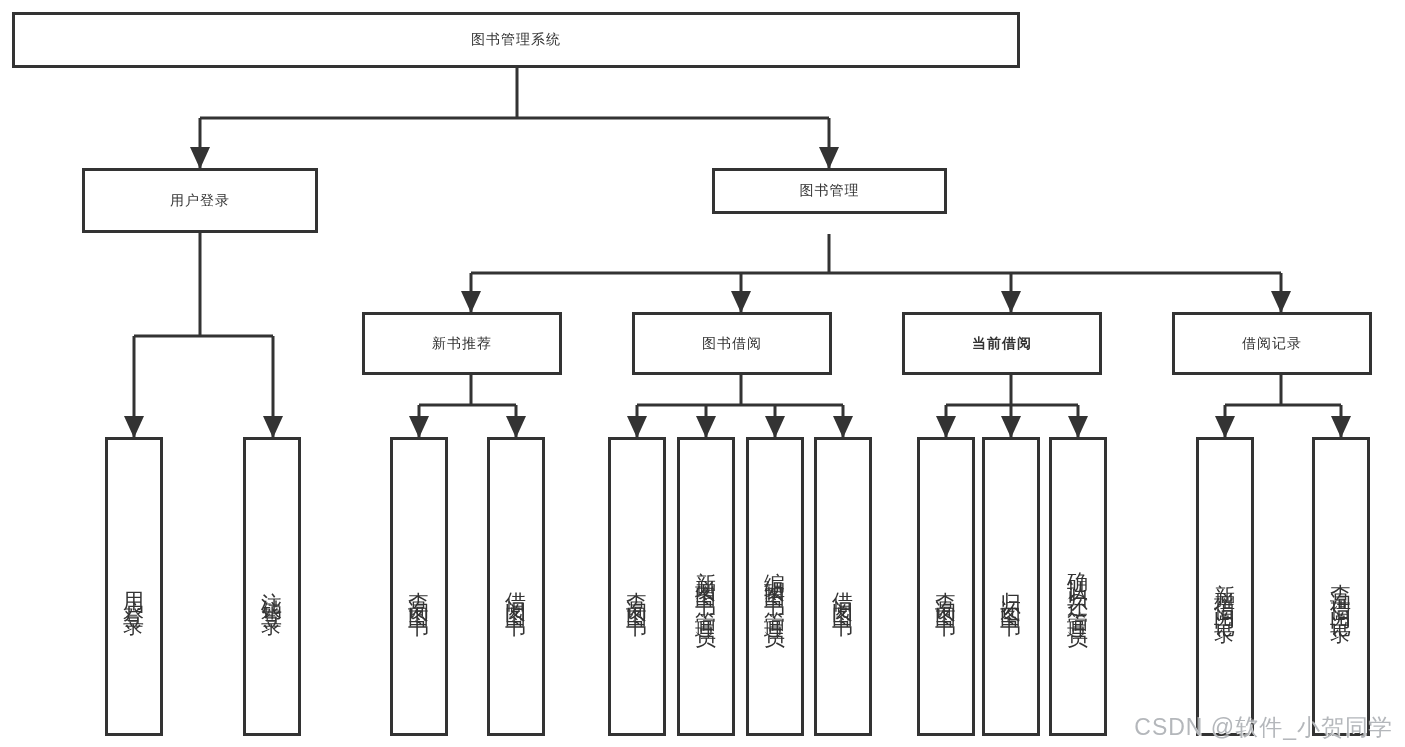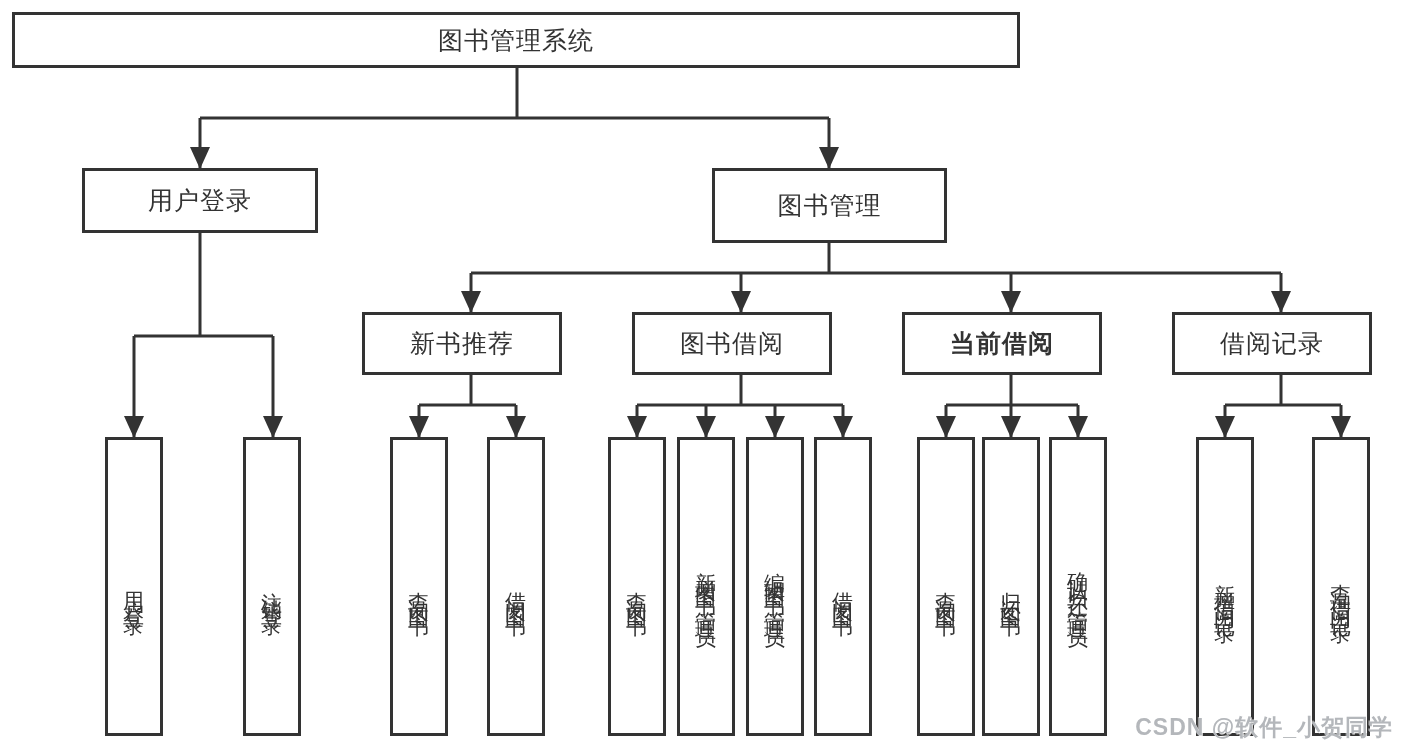--- a/index.html
+++ b/index.html
@@ -23,40 +23,40 @@
 
   .node {
     position: absolute;
     background: #ffffff;
     border: 3px solid var(--border, #333333);
     color: var(--text, #333333);
     display: flex;
     align-items: center;
     justify-content: center;
     z-index: 2;
-    font-size: 25px;
+    font-size: 14px;
     letter-spacing: 1px;
     text-align: center;
   }
 
   .node.leaf { font-size: 21px; }
   .leaf .vtext {
     writing-mode: vertical-rl;
     text-orientation: mixed;
     letter-spacing: 8px;
     line-height: 1;
     display: block;
     
     margin-top: 8px;
   }
 
   
   .n-root   { left: 12px;   top: 12px;  width: 1008px; height: 56px; }
   .n-login  { left: 82px;   top: 168px; width: 236px;  height: 65px; }
-  .n-mgmt   { left: 712px;  top: 168px; width: 235px;  height: 75px; }
+  .n-mgmt   { left: 712px;  top: 168px; width: 235px;  height: 46px; }
 
   .n-sec    { top: 312px; width: 200px; height: 63px; }
   .n-sec1   { left: 362px; }
   .n-sec2   { left: 632px; }
   .n-sec3   { left: 902px; font-weight: bold; }
   .n-sec4   { left: 1172px; }
 
   .leaf     { top: 437px; width: 58px; height: 299px; }
   .lf-a1 { left: 105px; }
   .lf-a2 { left: 243px; }
@@ -75,21 +75,20 @@
   .watermark {
     position: absolute;
     right: 12px;
     top: 712px;
     z-index: 3;
     font-size: 23px;
     color: var(--wm, #b4b7bb);
     letter-spacing: 1px;
     text-shadow: 1px 1px 0 rgba(255,255,255,0.85), -1px -1px 0 rgba(255,255,255,0.5);
     white-space: nowrap;
-    font-weight: bold;
   }
 </style>
 </head>
 <body>
 
 <div class="canvas">
 
   <svg class="wires" viewBox="0 0 1405 747" xmlns="http://www.w3.org/2000/svg">
     <defs>
       <marker id="arw" markerUnits="userSpaceOnUse" markerWidth="26" markerHeight="24" refX="21" refY="10" orient="auto">

